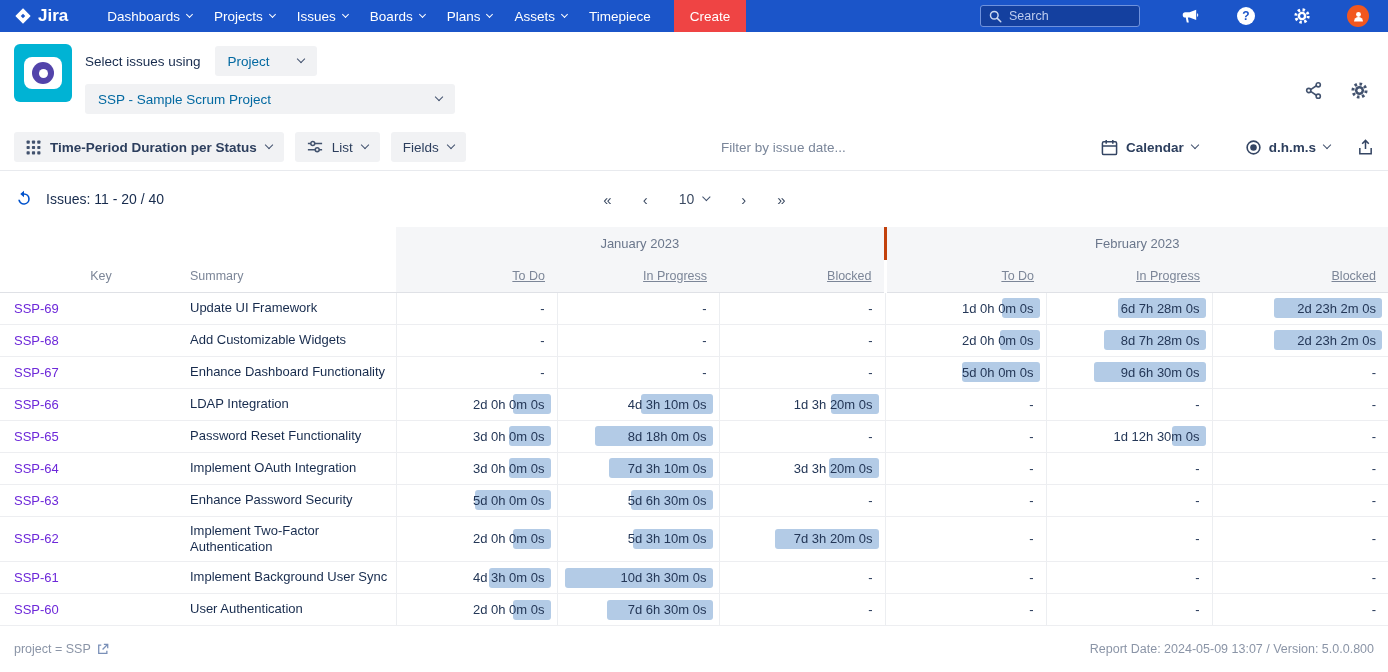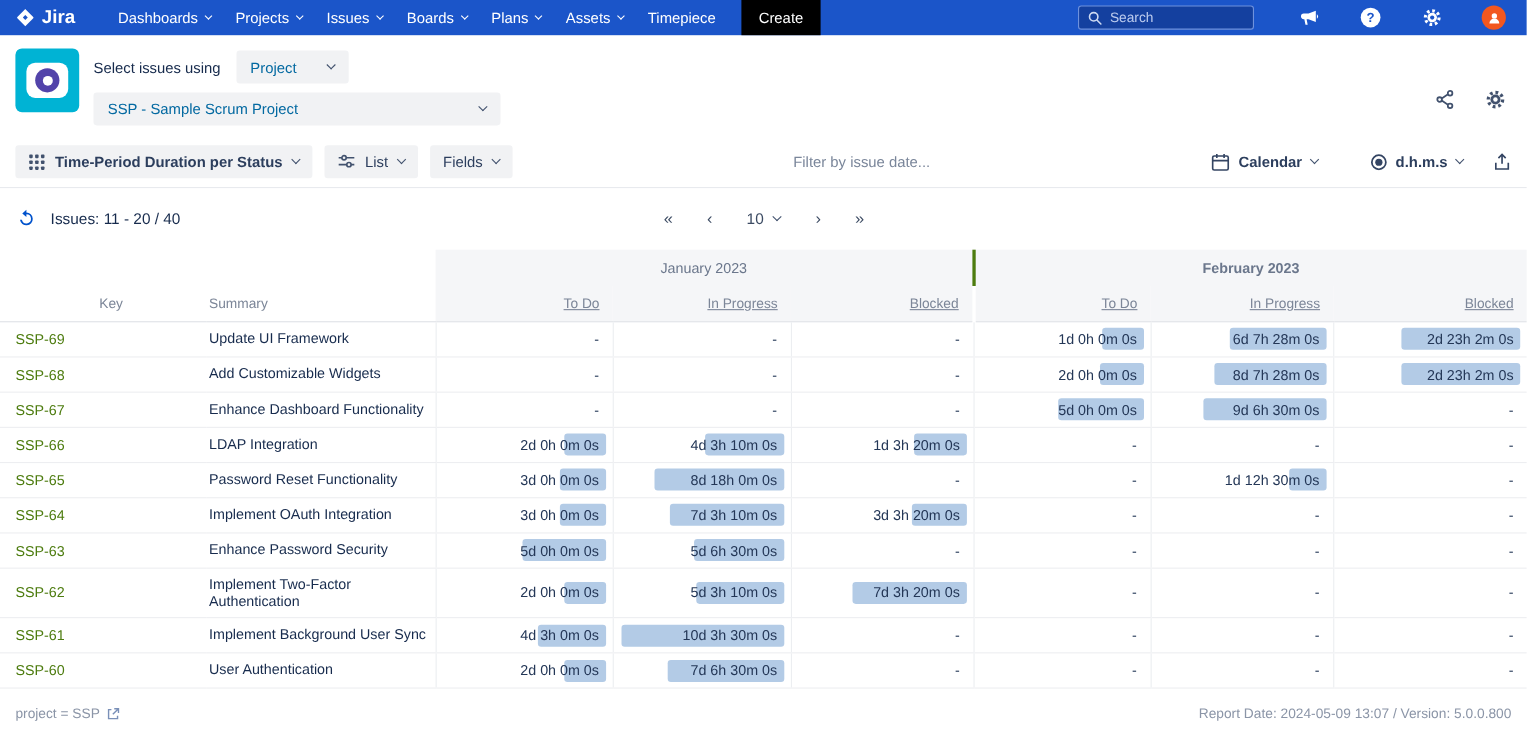--- a/index.html
+++ b/index.html
@@ -8,21 +8,21 @@
 
   
   .topnav { height:32px; background:#1b55c9; display:flex; align-items:center;
             padding:0 10px 0 14px; color:#fff; }
   .brand { display:flex; align-items:center; gap:6px; font-size:17px; font-weight:bold;
            margin-right:28px; }
   .nav-item { display:flex; align-items:center; gap:7px; font-size:13.5px; font-weight:500;
               margin:0 11px; cursor:pointer; white-space:nowrap; }
   .chev { display:inline-block; width:5px; height:5px; border-right:1.7px solid currentColor;
           border-bottom:1.7px solid currentColor; transform:rotate(45deg); position:relative; top:-2px; }
-  .create-btn { background:#000000; height:32px; display:flex; align-items:center;
+  .create-btn { background:#ef4444; height:32px; display:flex; align-items:center;
                 padding:0 16px; font-size:13.5px; font-weight:500; margin-left:12px; cursor:pointer; }
   .nav-right { margin-left:auto; display:flex; align-items:center; gap:16px; }
   .search-box { display:flex; align-items:center; gap:7px; width:160px; height:22px;
                 background:#14409f; border:1px solid #6f92dd; border-radius:3px;
                 padding:0 8px; margin-right:14px; }
   .search-box input { flex:1; background:transparent; border:none; outline:none;
                       color:#fff; font-size:12.5px; font-family:inherit; min-width:0; }
   .search-box input::placeholder { color:#bccbee; }
   .nav-icon-btn { width:40px; height:32px; display:flex; align-items:center; justify-content:center; cursor:pointer; }
   .help-circle { width:18px; height:18px; border-radius:50%; background:#fff; color:#1b55c9;
@@ -75,30 +75,30 @@
   .pager { position:absolute; left:50%; transform:translateX(-50%); display:flex;
            align-items:center; gap:32px; color:#3c4b63; font-size:15px; }
   .pg-arrow { cursor:pointer; font-size:15px; letter-spacing:-1px; user-select:none; }
   .page-size { display:flex; align-items:center; gap:9px; font-size:14px; cursor:pointer; }
 
   
   table { width:1388px; border-collapse:collapse; table-layout:fixed; }
   th, td { font-size:13px; }
   .group-row th { height:33px; }
   .th-group { background:#f5f6f8; color:#6b778c; font-weight:normal; font-size:13px; text-align:center; }
-  .th-group-feb { border-left:3px solid #4d7c0f;font-weight:bold; }
+  .th-group-feb { border-left:3px solid #c2410c; }
   .head-row th { height:32px; font-weight:normal; color:#7c8698; font-size:12.5px;
                  border-bottom:1px solid #dfe1e6; }
   .th-key { text-align:center; padding-left:14px; }
   .th-summary { text-align:left; padding-left:2px; }
   .th-dur { text-align:right; padding-right:12px; background:#f5f6f8;text-decoration:underline; }
   .th-feb-start { border-left:3px solid #fff; }
   tbody td { height:32px; border-bottom:1px solid #edeef1; }
   .td-key { padding-left:14px; }
-  .td-key a { color:#4d7c0f; text-decoration:none; font-size:13px; }
+  .td-key a { color:#6d28d9; text-decoration:none; font-size:13px; }
   .td-summary { padding:6px 8px 6px 2px; color:#172b4d; line-height:1.25; }
   .td-dur { position:relative; text-align:right; padding-right:12px; color:#243757;
             border-left:1px solid #eceef1; }
   .bar { position:absolute; right:6px; top:50%; transform:translateY(-50%); height:20px;
          border-radius:3px; background:#b3cbe6; }
   .val { position:relative; }
 
   
   .footer { display:flex; justify-content:space-between; align-items:center;
             padding:16px 14px 0; color:#8b95a7; font-size:12.5px; }

